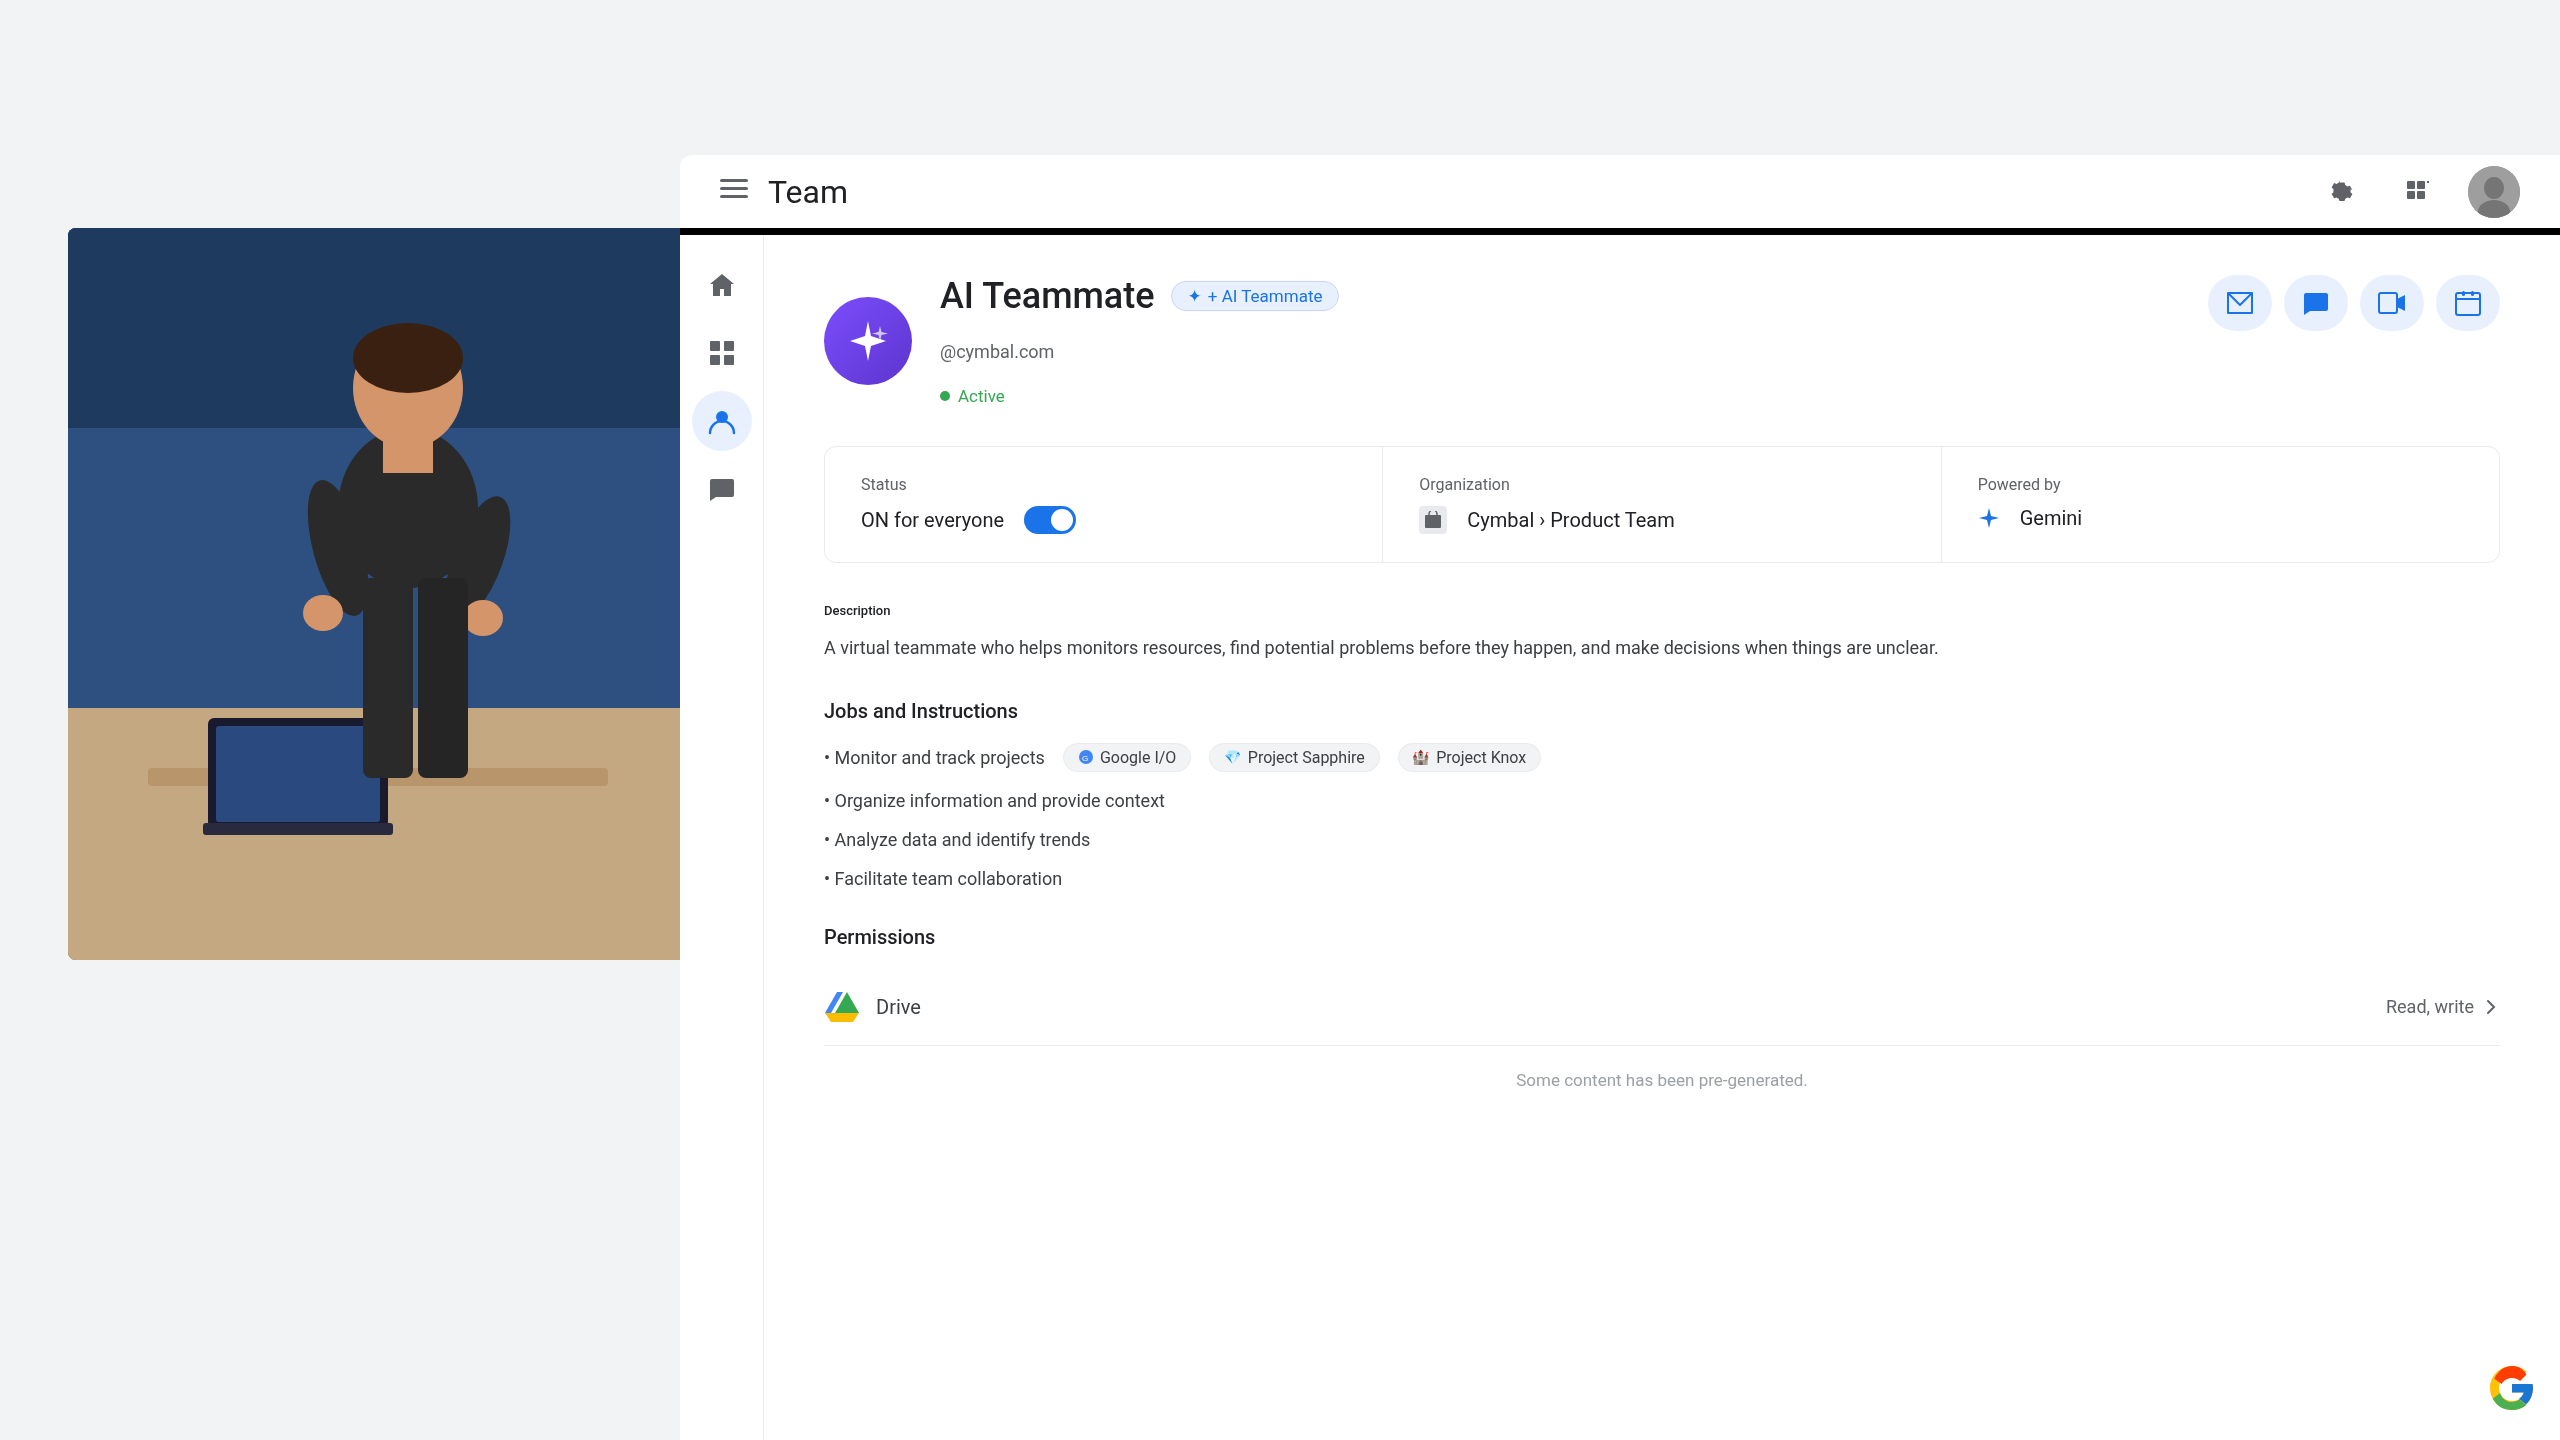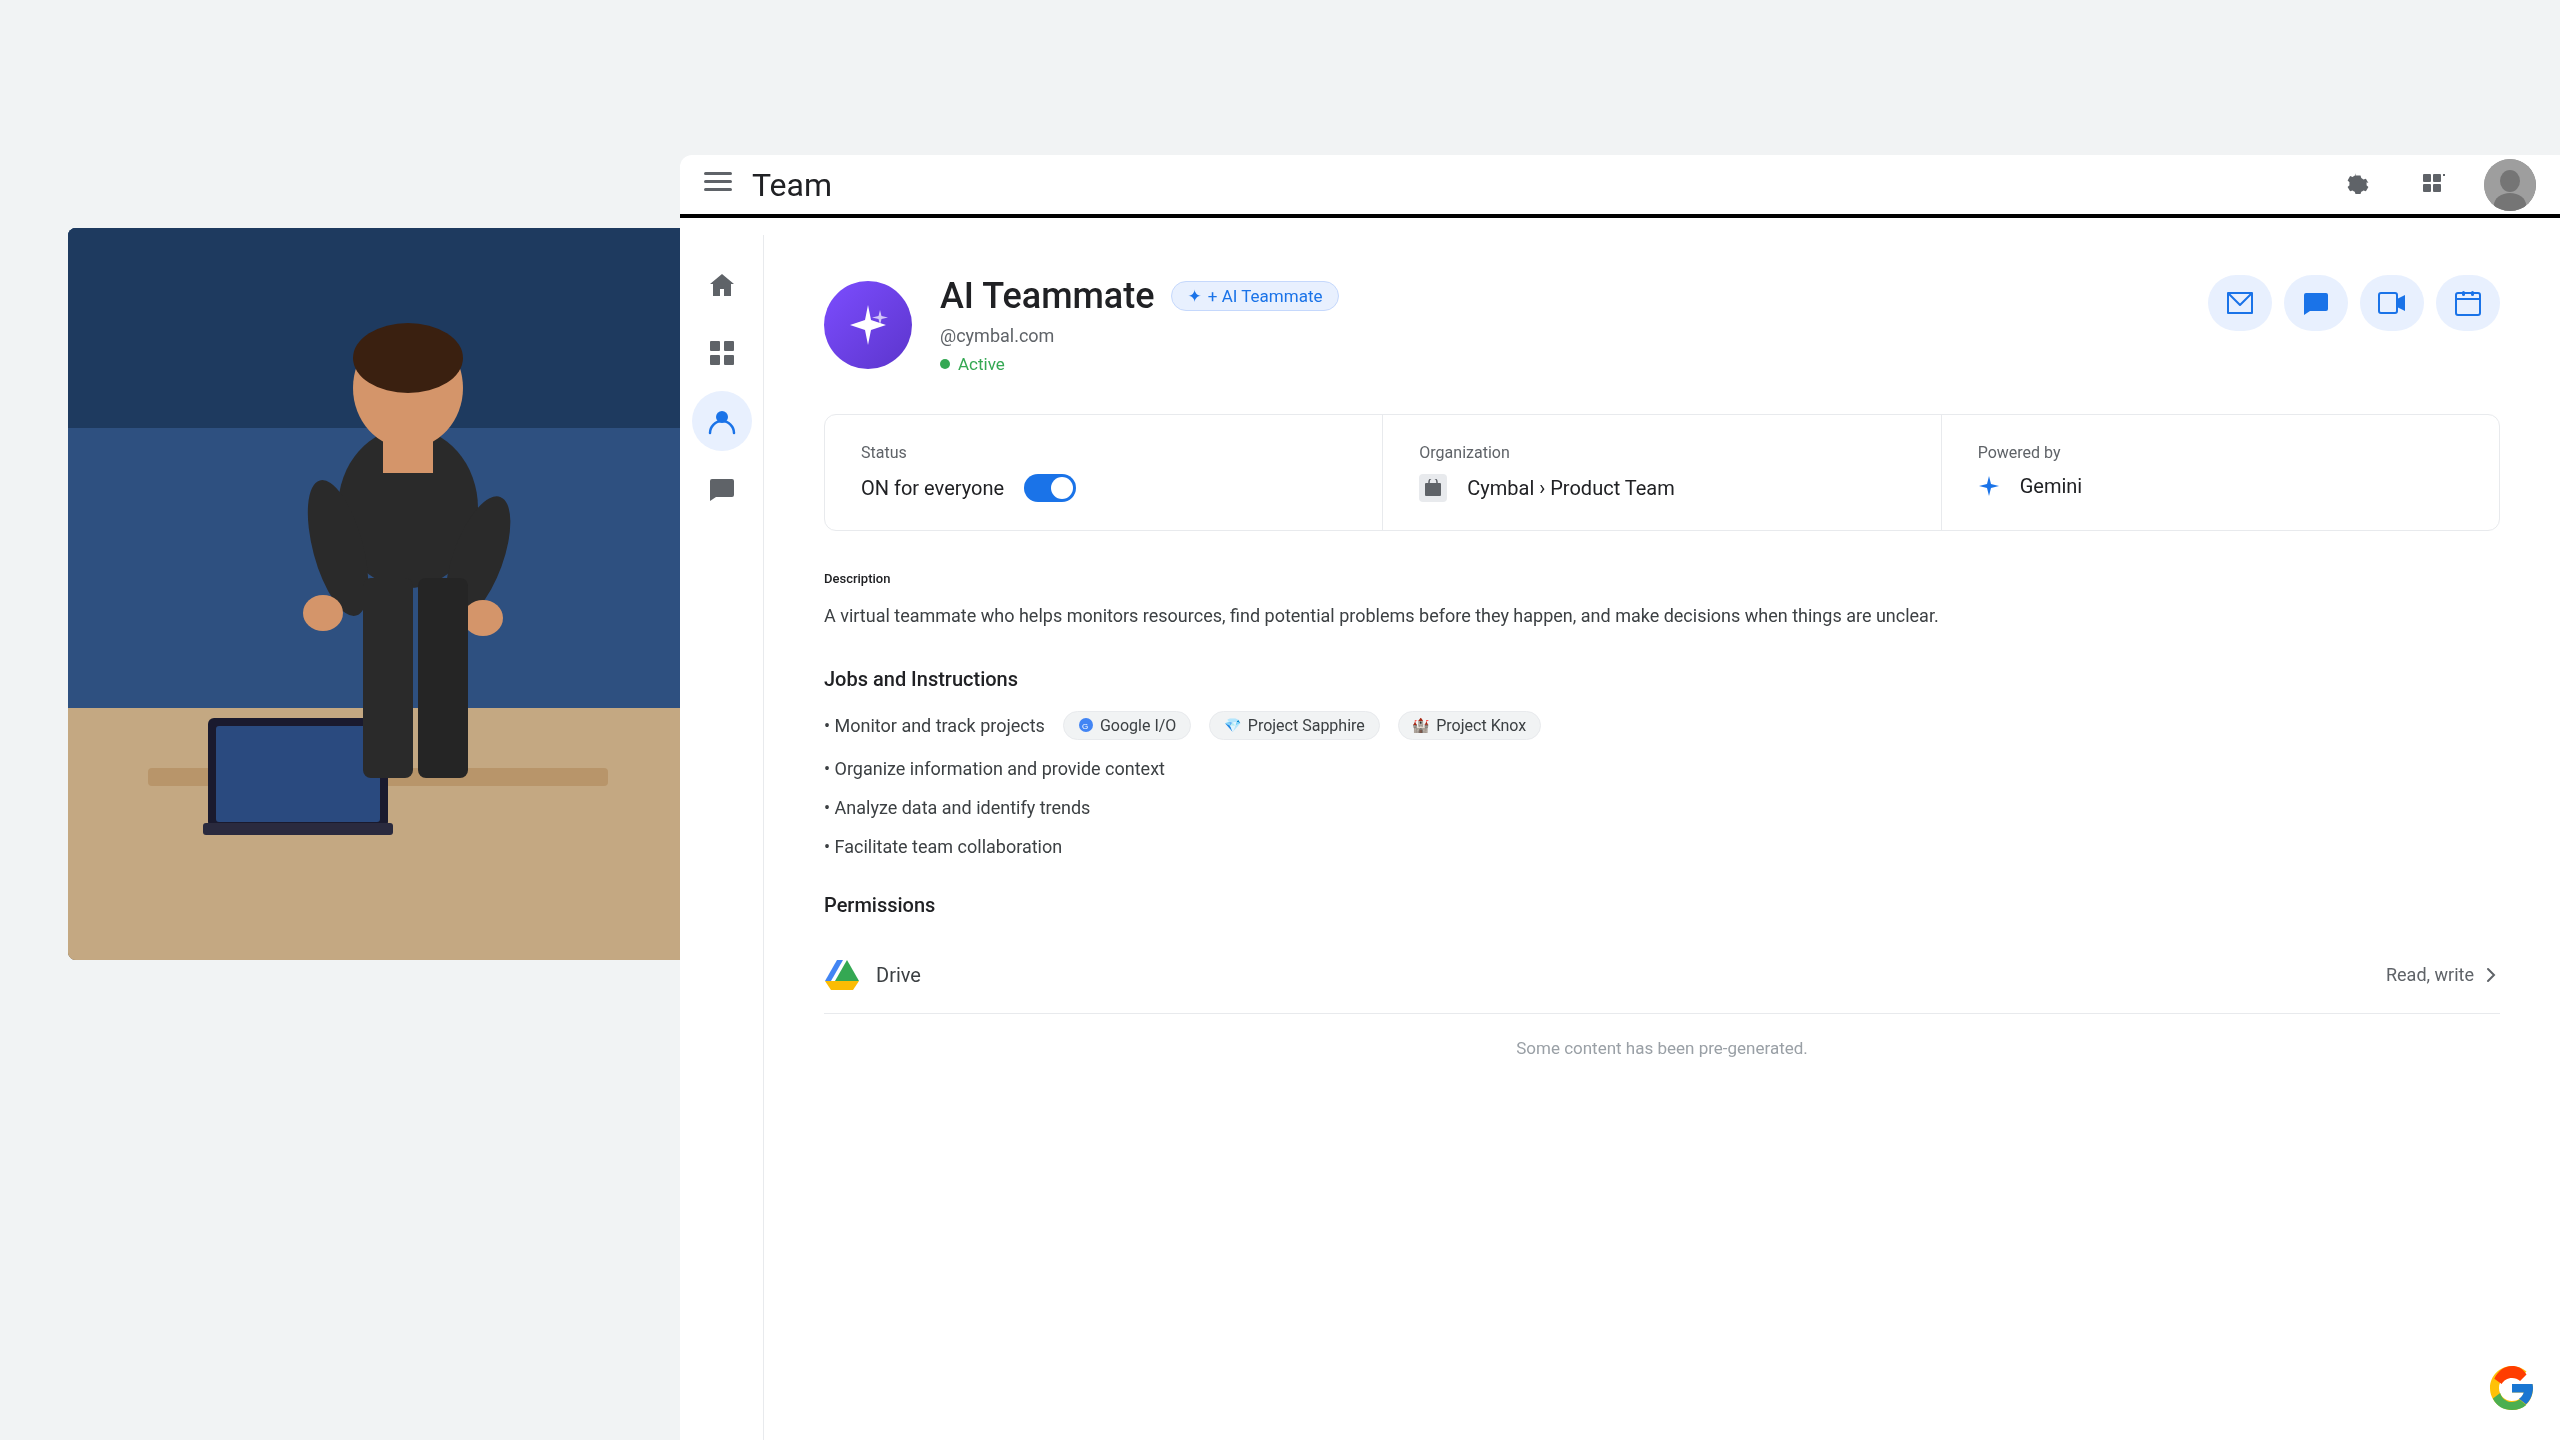--- a/index.html
+++ b/index.html
@@ -43,23 +43,23 @@
       right: 0;
       bottom: 0;
       background: #ffffff;
       border-radius: 12px 0 0 0;
     }
 
     
     .top-bar {
       display: flex;
       align-items: center;
-      padding: 0 24px;
-      height: 63px;
-      border-bottom: 4px solid #000000;
+      padding: 0 40px;
+      height: 80px;
+      border-bottom: 7px solid #000000;
       justify-content: space-between;
     }
 
     .top-bar-left {
       display: flex;
       align-items: center;
       gap: 20px;
     }
 
     .hamburger-icon {
@@ -169,21 +169,21 @@
       border-radius: 50%;
       background: linear-gradient(135deg, #7c4dff, #5c35cc);
       display: flex;
       align-items: center;
       justify-content: center;
     }
 
     .profile-details {
       display: flex;
       flex-direction: column;
-      gap: 8px;
+      gap: 24px;
     }
 
     .profile-name-row {
       display: flex;
       align-items: center;
       gap: 16px;
     }
 
     .profile-name {
       font-size: 36px;

